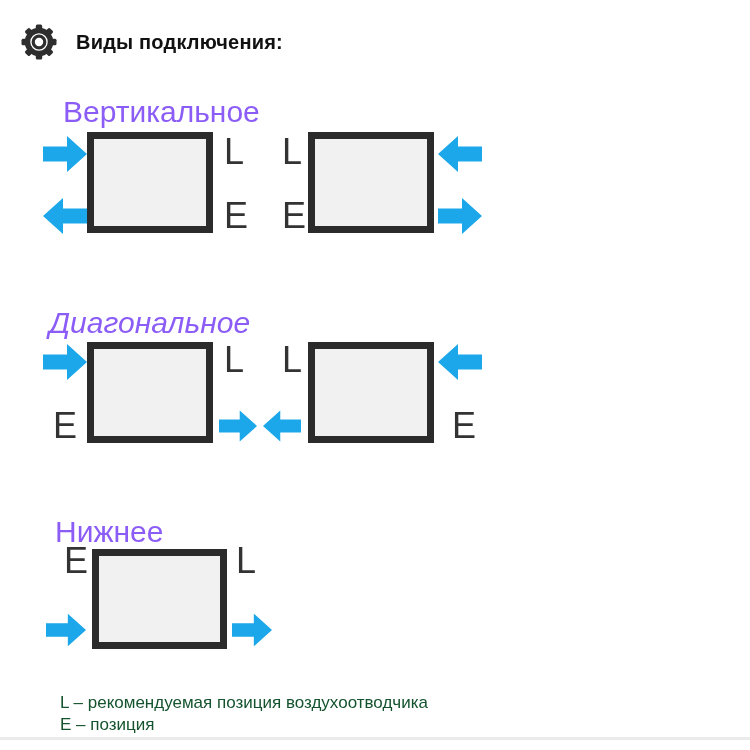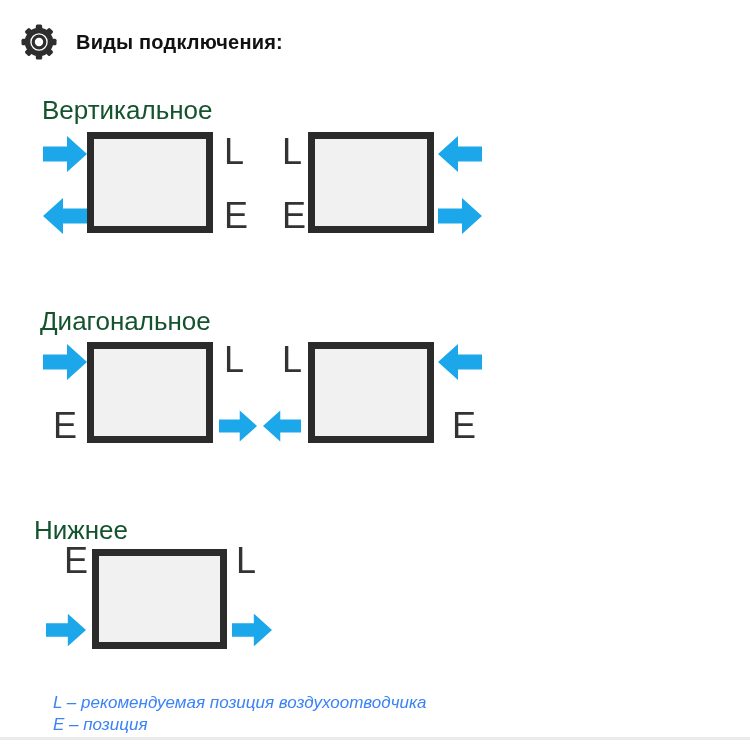--- a/index.html
+++ b/index.html
@@ -20,36 +20,36 @@
     background:#ffffff;
   }
   .page-title{
     position:absolute;left:76px;top:31px;
     font-size:20px;font-weight:700;color:#111111;
     letter-spacing:.2px;
   }
   .gear{position:absolute;left:21px;top:24px;width:36px;height:36px;}
   .section-title{
     position:absolute;
-    font-size:26px;font-weight:400;color:#14532d;
+    font-size:30px;font-weight:400;color:#8b5cf6;margin-left:21px;
   }
   .radiator{
     position:absolute;
     border:7px solid var(--radiator-border);
     background:var(--radiator-fill);
   }
   .port-label{
     position:absolute;
     font-size:36px;font-weight:300;color:#333333;
     line-height:1;
   }
   .arrow{position:absolute;color:var(--arrow);line-height:0;}
   .legend-line{
-    position:absolute;left:53px;
-    font-size:17px;color:#3b82f6;font-style:italic;
+    position:absolute;left:60px;
+    font-size:17px;color:#14532d;
   }
   .divider{
     position:absolute;left:0;top:737px;width:750px;height:3px;
     background:#ebebeb;
   }
 </style>
 </head>
 <body>
 
 <div class="canvas">
@@ -85,21 +85,21 @@
   <div class="port-label" style="left:282px;top:134px;">L</div>
   <div class="port-label" style="left:282px;top:198px;">E</div>
   <div class="radiator" style="left:308px;top:132px;width:126px;height:101px;"></div>
   <svg class="arrow" style="left:438px;top:136px;" width="44" height="36" viewBox="0 0 44 36">
       <path fill="currentColor" d="M44,10.5 L20,10.5 L20,0 L0,18 L20,36 L20,25.5 L44,25.5 Z"></path>
     </svg>
   <svg class="arrow" style="left:438px;top:198px;" width="44" height="36" viewBox="0 0 44 36">
       <path fill="currentColor" d="M0,10.5 L24,10.5 L24,0 L44,18 L24,36 L24,25.5 L0,25.5 Z"></path>
     </svg>
 
-  <div class="section-title" style="left:40px;top:306px;">Диагональное</div>
+  <div class="section-title" style="left:28px;top:306px;font-style:italic;">Диагональное</div>
 
   <svg class="arrow" style="left:43px;top:344px;" width="44" height="36" viewBox="0 0 44 36">
       <path fill="currentColor" d="M0,10.5 L24,10.5 L24,0 L44,18 L24,36 L24,25.5 L0,25.5 Z"></path>
     </svg>
   <div class="radiator" style="left:87px;top:342px;width:126px;height:101px;"></div>
   <div class="port-label" style="left:224px;top:342px;">L</div>
   <div class="port-label" style="left:53px;top:408px;">E</div>
   <svg class="arrow" style="left:219px;top:410px;" width="38" height="32" viewBox="0 0 44 36">
       <path fill="currentColor" d="M0,10.5 L24,10.5 L24,0 L44,18 L24,36 L24,25.5 L0,25.5 Z"></path>
     </svg>

